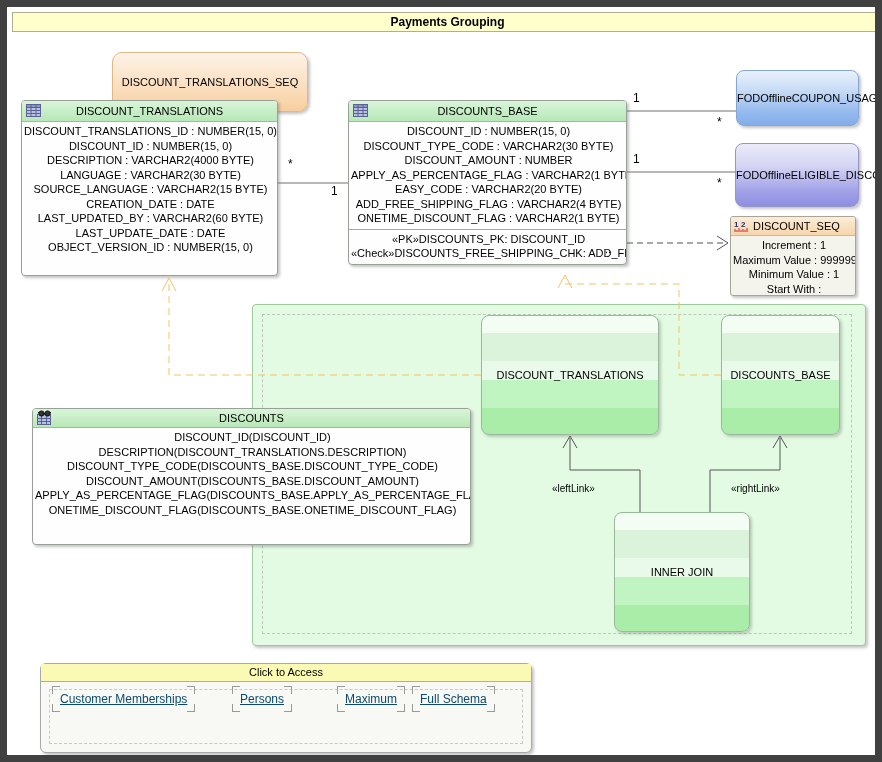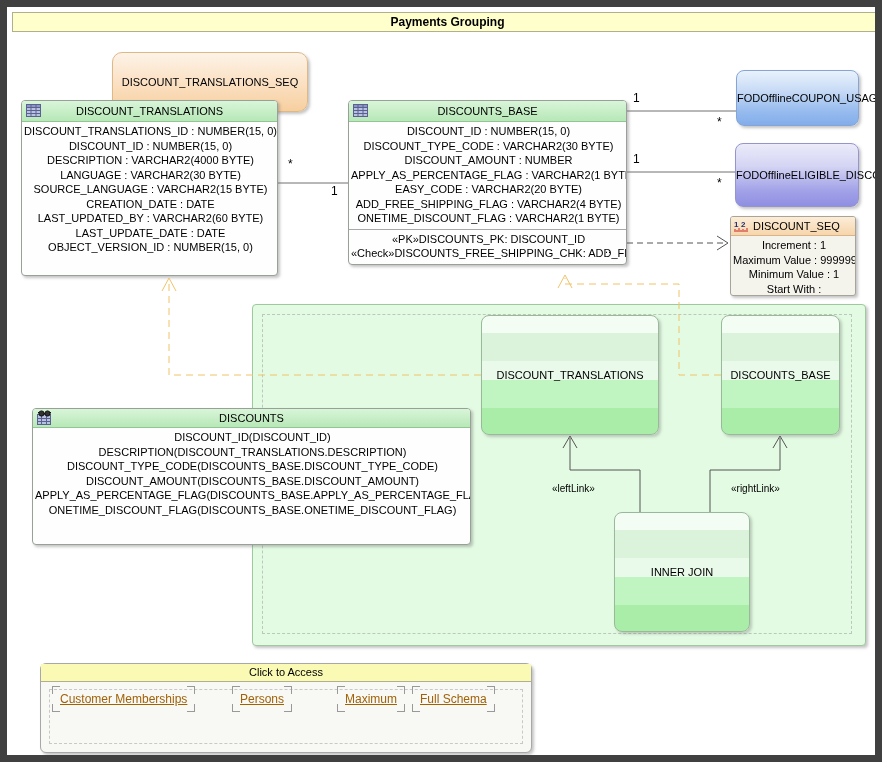--- a/index.html
+++ b/index.html
@@ -75,21 +75,21 @@
   .mult { position:absolute; z-index:3; font-size:12px; }
 
   
   .access { background:#f8f8f5; border:1px solid #a8a8a8; border-radius:6px; z-index:2; }
   .access-header {
     height:17px; background:#fafab4; border-bottom:1px solid #b0b090;
     text-align:center; line-height:16px; font-size:11px;
   }
   .access-inner { position:absolute; left:8px; top:25px; right:8px; bottom:8px; border:1px dashed #c8c8c8; }
   .bracket { position:absolute; height:26px; z-index:3; }
-  .bracket a { color:#a16207; text-decoration:underline; font-size:12px; line-height:26px; padding:0 8px; white-space:nowrap; }
+  .bracket a { color:#0c4a6e; text-decoration:underline; font-size:12px; line-height:26px; padding:0 8px; white-space:nowrap; }
   .corner { position:absolute; width:7px; height:7px; border:0 solid #999; }
   .corner.tl { left:0; top:0; border-left-width:1px; border-top-width:1px; }
   .corner.tr { right:0; top:0; border-right-width:1px; border-top-width:1px; }
   .corner.bl { left:0; bottom:0; border-left-width:1px; border-bottom-width:1px; }
   .corner.br { right:0; bottom:0; border-right-width:1px; border-bottom-width:1px; }
 
   .marquee-bottom { left:40px; top:749px; width:492px; height:1px; border-top:1px dashed #bbb; z-index:1; }
 
   svg.connectors { position:absolute; left:0; top:0; width:882px; height:762px; z-index:3; pointer-events:none; }
 </style>

